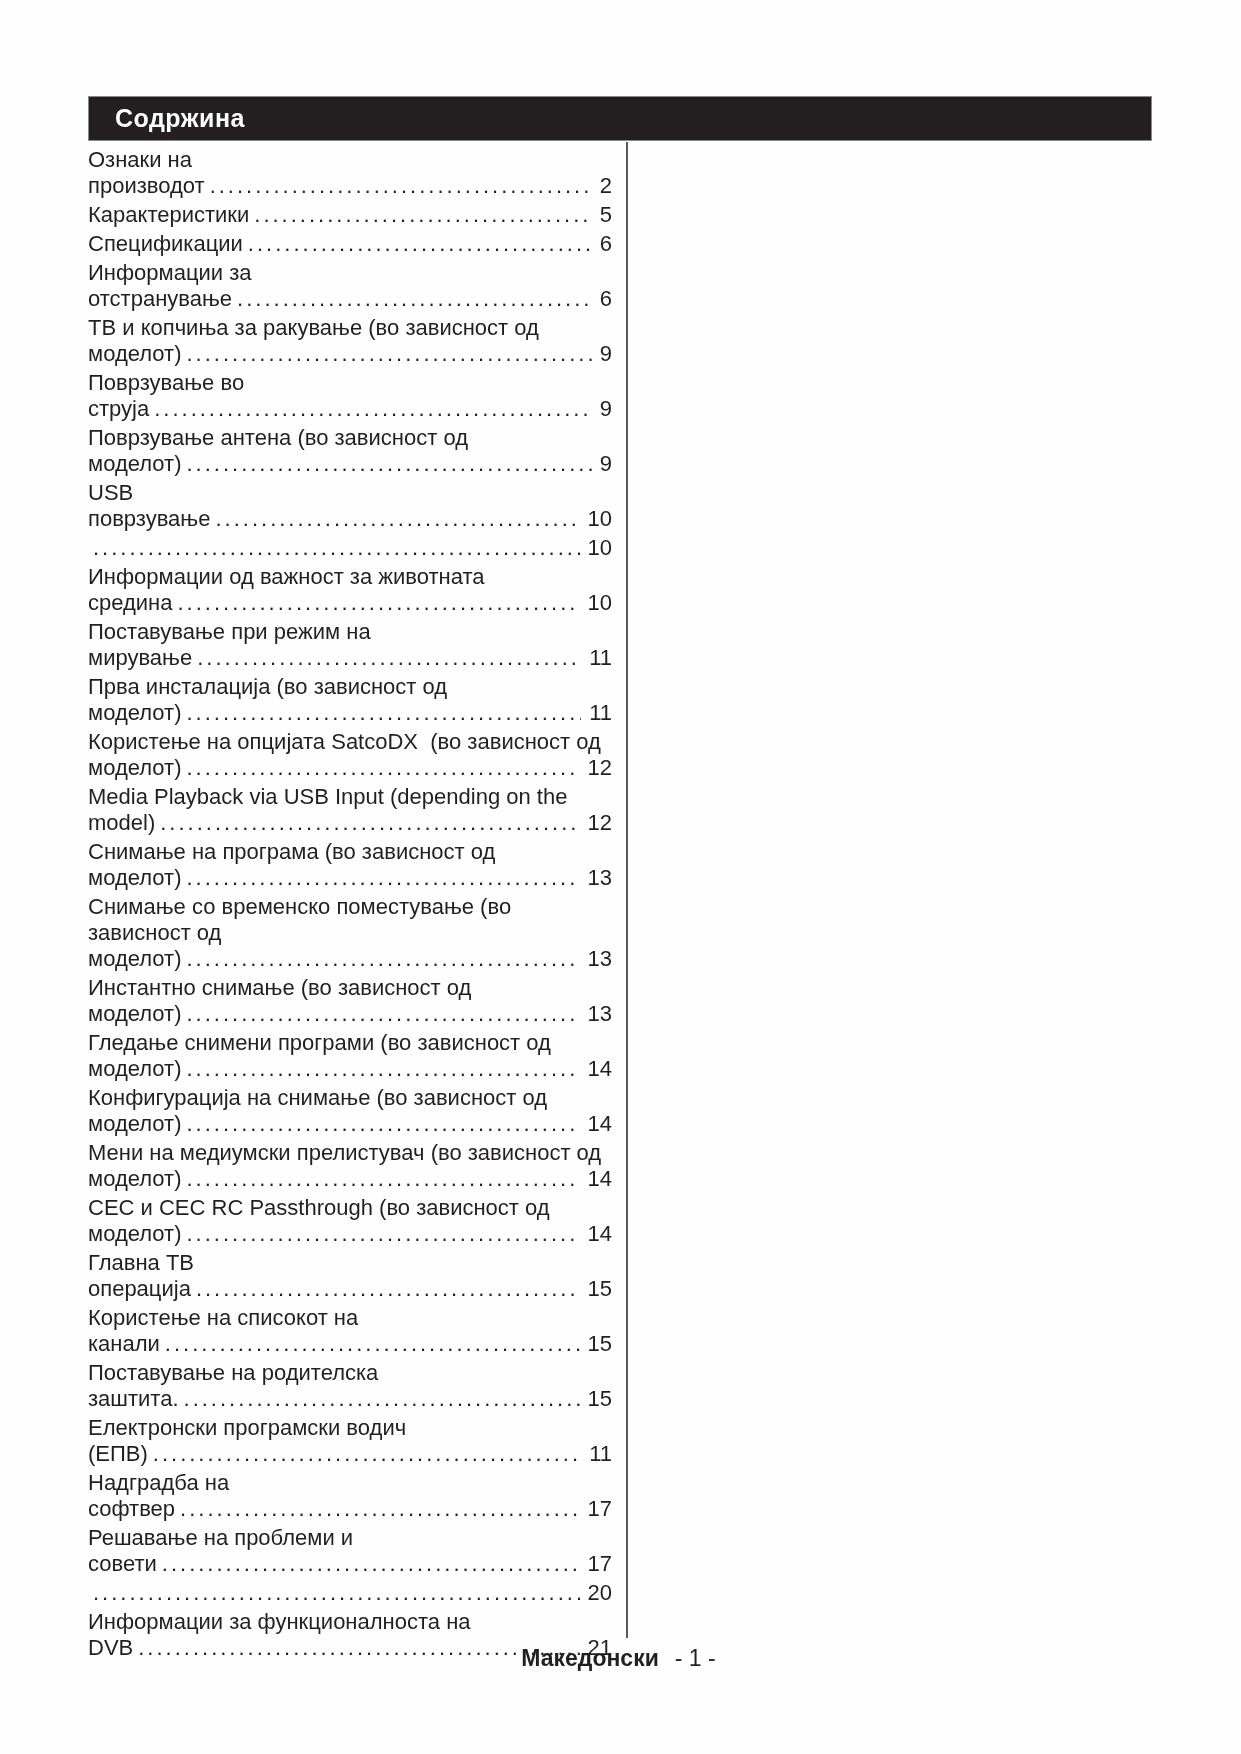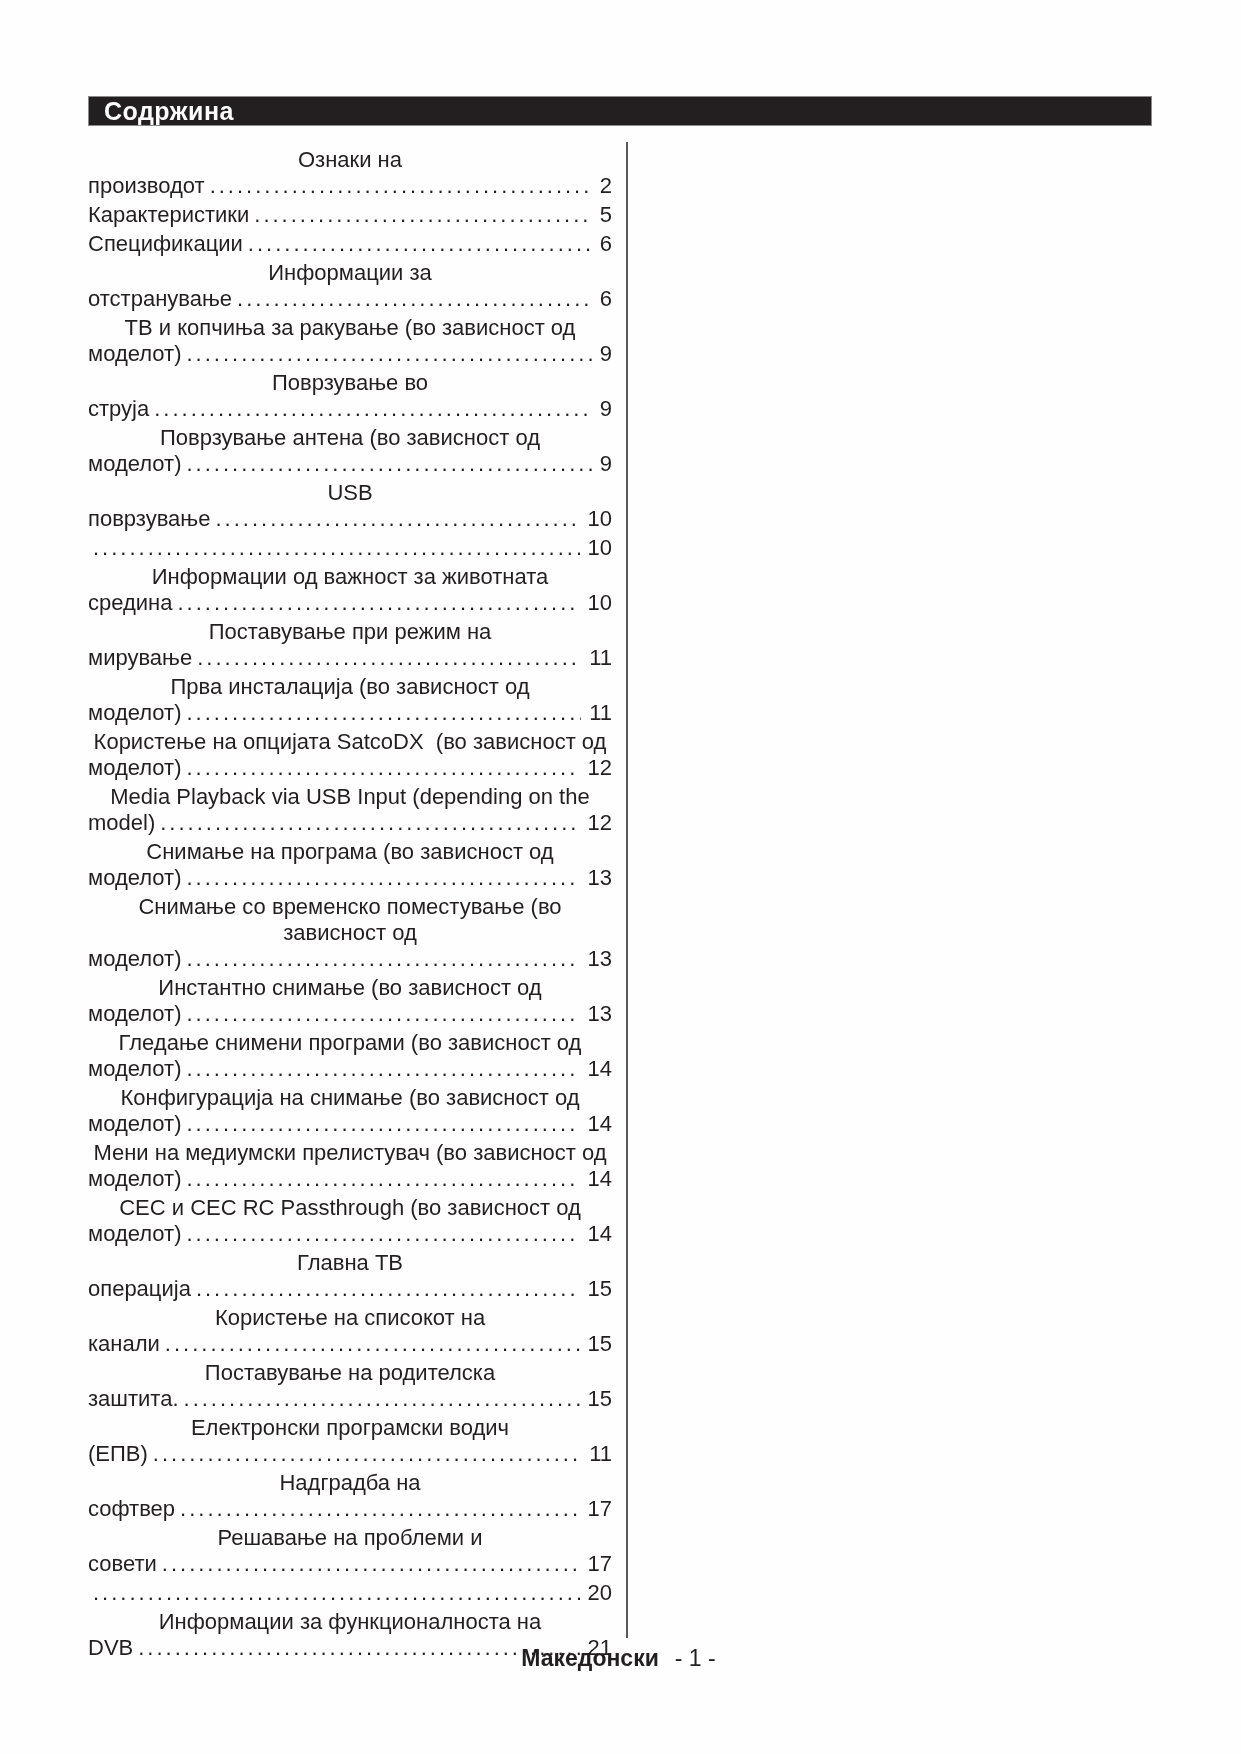--- a/index.html
+++ b/index.html
@@ -14,27 +14,27 @@
     background: #fefefe;
     font-family: "Liberation Sans", sans-serif;
     color: #231f20;
     overflow: hidden;
   }
   .header-bar {
     position: absolute;
     left: 88px;
     top: 96px;
     width: 1064px;
-    height: 30px;
+    height: 45px;
     background: #231f20;
     border: 1px solid #8a8a8a;
     box-sizing: border-box;
     display: flex;
     align-items: center;
-    padding-left: 15px;
+    padding-left: 26px;
     color: #ffffff;
     font-size: 25px;
     font-weight: bold;
     letter-spacing: 0.5px;
   }
   .column-divider {
     position: absolute;
     left: 626px;
     top: 142px;
     width: 2px;
@@ -46,21 +46,20 @@
     left: 88px;
     top: 147px;
     width: 524px;
     font-size: 22px;
     line-height: 26px;
   }
   .entry {
     position: relative;
     overflow: hidden;
     margin-bottom: 3px;
-    text-align: center;
   }
   .entry .t {
     white-space: pre-wrap;
   }
   .entry .leader::after {
     content: "........................................................................................................................................................";
     letter-spacing: 3px;
     padding-left: 5px;
     color: #231f20;
   }

